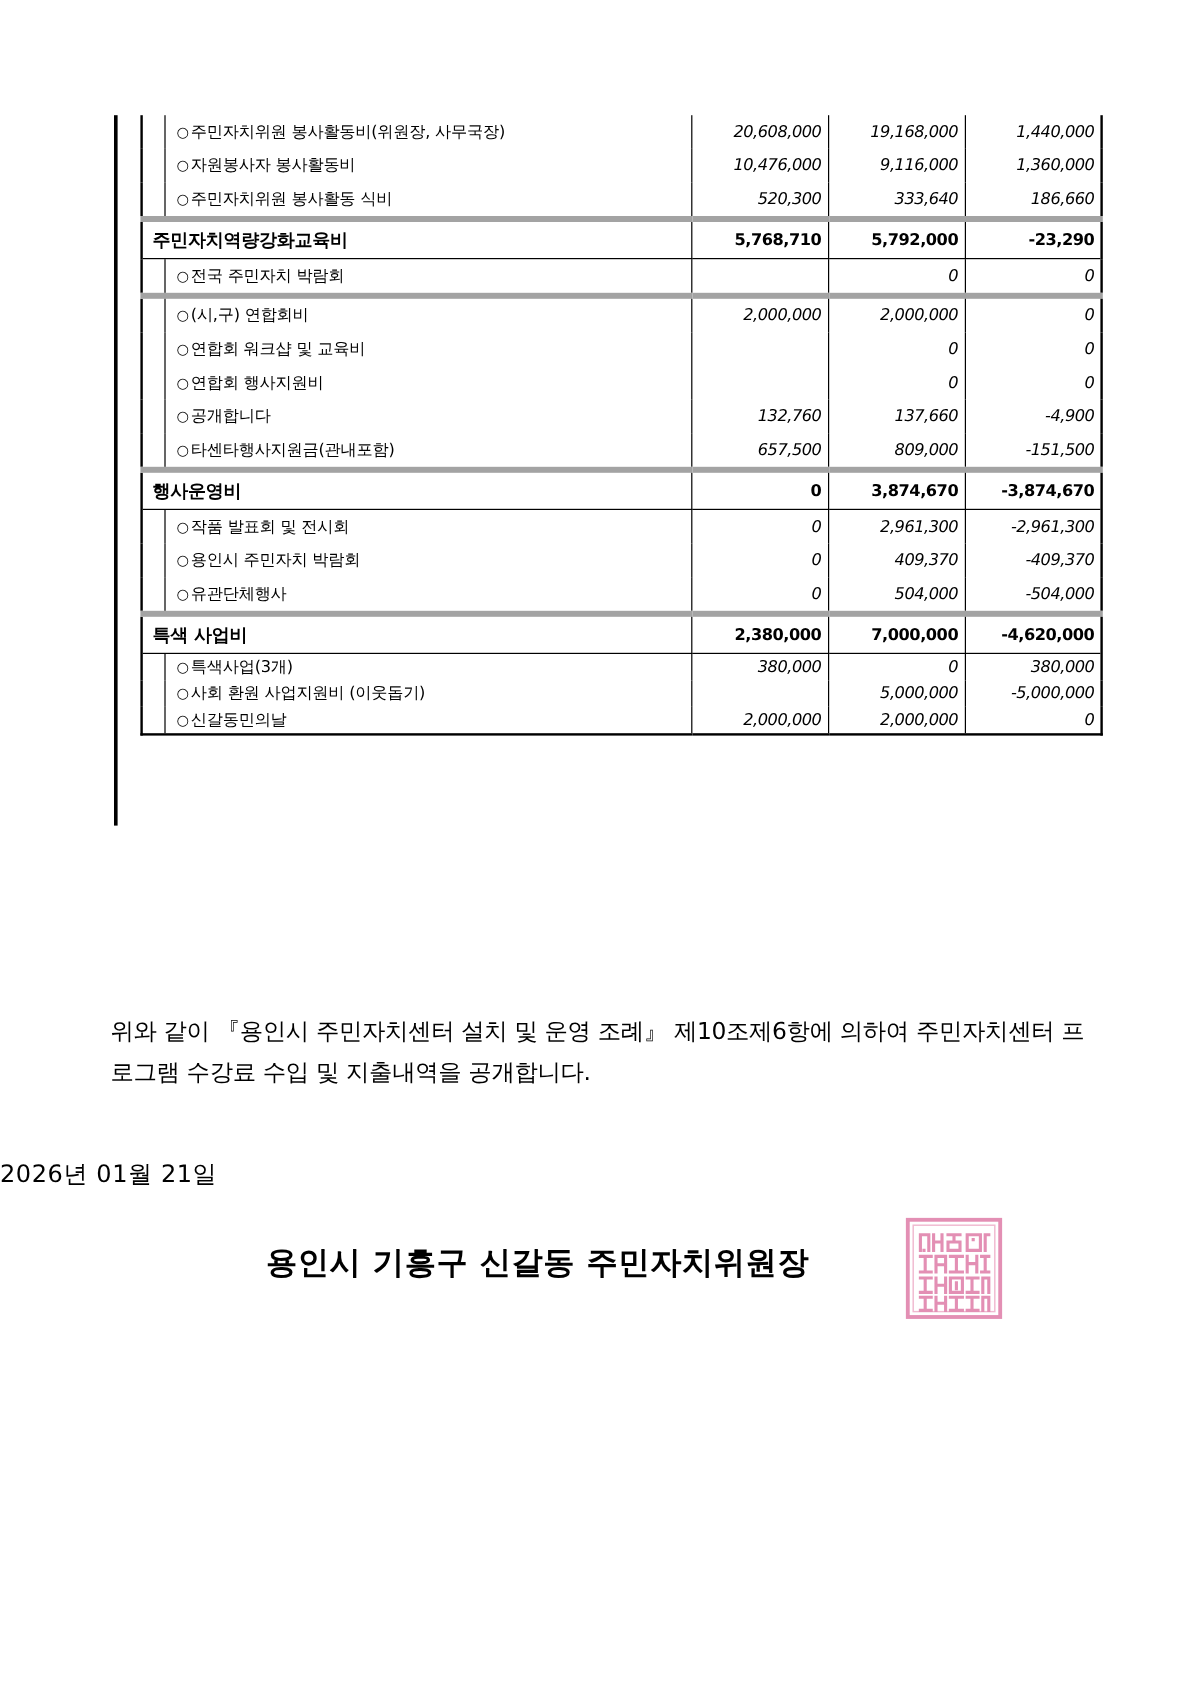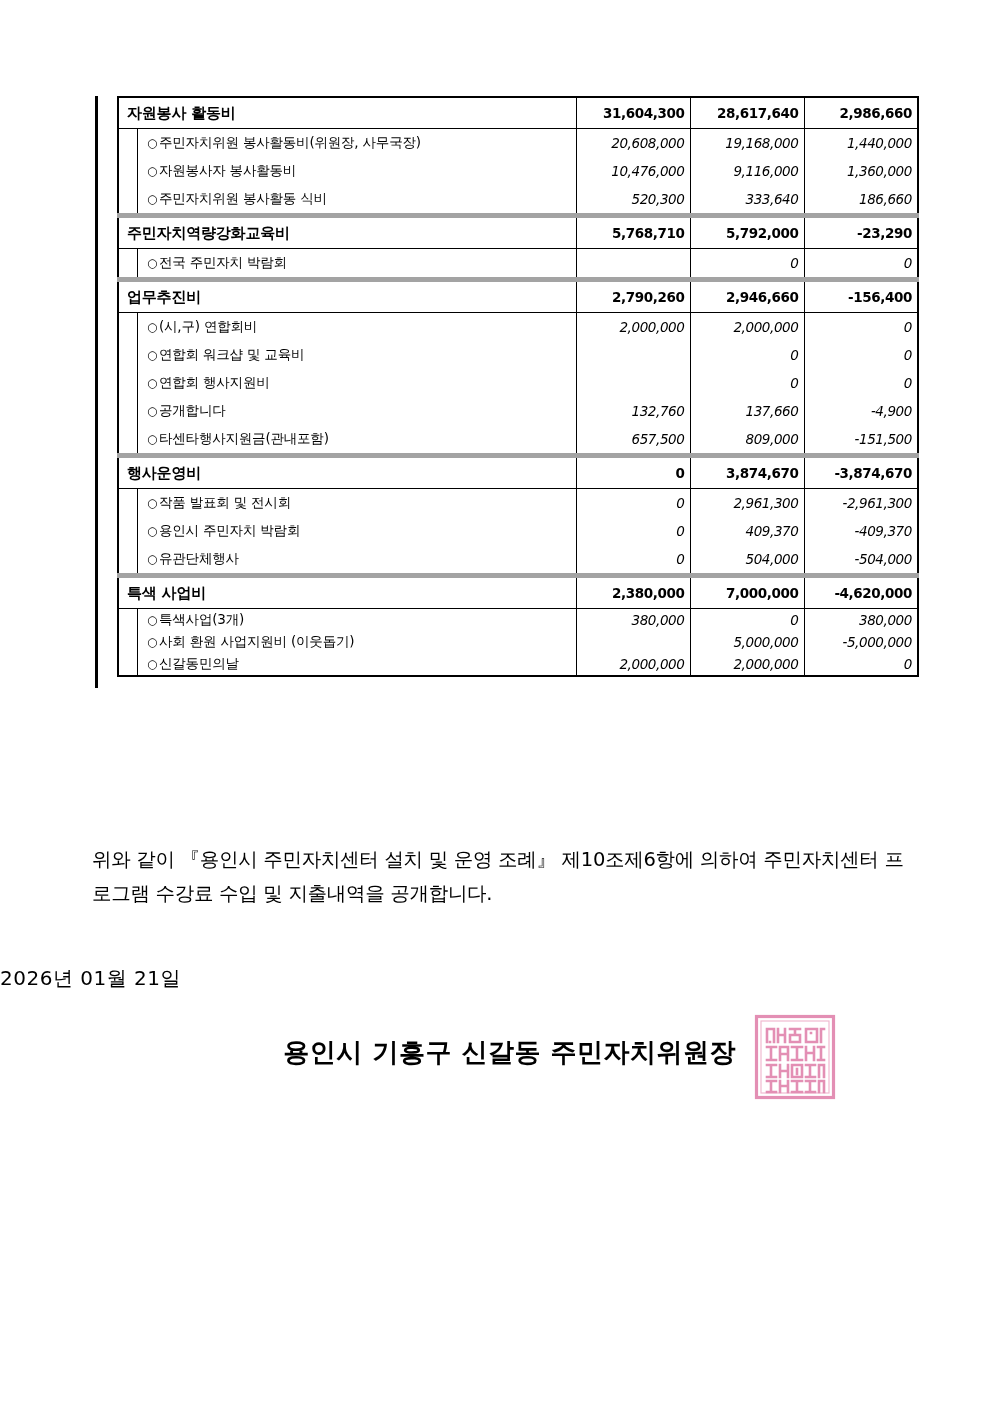--- a/index.html
+++ b/index.html
@@ -148,22 +148,22 @@
     font-size: 20px;
     letter-spacing: 0.5px;
     padding-right: 100px;
     box-sizing: border-box;
   }
 
   .signature-line {
     position: absolute;
     left: 0;
     top: 1035px;
-    width: 832px;
-    text-align: right;
+    width: 992px;
+    text-align: center;
     font-size: 26px;
     font-weight: bold;
     letter-spacing: 0.5px;
     padding-right: 96px;
     box-sizing: border-box;
   }
 
   
   .seal {
     position: absolute;
@@ -182,26 +182,20 @@
 
   <div class="budget-table-wrap">
     <table class="budget">
       <colgroup>
         <col class="c-label">
         <col class="c-num">
         <col class="c-num">
         <col class="c-num">
       </colgroup>
       <tbody id="budget-body">
-          <tr class="group-row first">
-            <td class="label">자원봉사 활동비</td>
-            <td class="num">31,604,300</td>
-            <td class="num">28,617,640</td>
-            <td class="num last">2,986,660</td>
-          </tr>
           <tr class="item-row">
             <td class="label"><span class="inner-rule"></span><span class="bullet">○</span><span>주민자치위원 봉사활동비(위원장, 사무국장)</span></td>
             <td class="num">20,608,000</td>
             <td class="num">19,168,000</td>
             <td class="num last">1,440,000</td>
           </tr>
           <tr class="item-row">
             <td class="label"><span class="inner-rule"></span><span class="bullet">○</span><span>자원봉사자 봉사활동비</span></td>
             <td class="num">10,476,000</td>
             <td class="num">9,116,000</td>
@@ -217,26 +211,20 @@
             <td class="label">주민자치역량강화교육비</td>
             <td class="num">5,768,710</td>
             <td class="num">5,792,000</td>
             <td class="num last">-23,290</td>
           </tr>
           <tr class="item-row block-end">
             <td class="label"><span class="inner-rule"></span><span class="bullet">○</span><span>전국 주민자치 박람회</span></td>
             <td class="num"></td>
             <td class="num">0</td>
             <td class="num last">0</td>
-          </tr>
-          <tr class="group-row">
-            <td class="label">업무추진비</td>
-            <td class="num">2,790,260</td>
-            <td class="num">2,946,660</td>
-            <td class="num last">-156,400</td>
           </tr>
           <tr class="item-row">
             <td class="label"><span class="inner-rule"></span><span class="bullet">○</span><span>(시,구) 연합회비</span></td>
             <td class="num">2,000,000</td>
             <td class="num">2,000,000</td>
             <td class="num last">0</td>
           </tr>
           <tr class="item-row">
             <td class="label"><span class="inner-rule"></span><span class="bullet">○</span><span>연합회 워크샵 및 교육비</span></td>
             <td class="num"></td>

